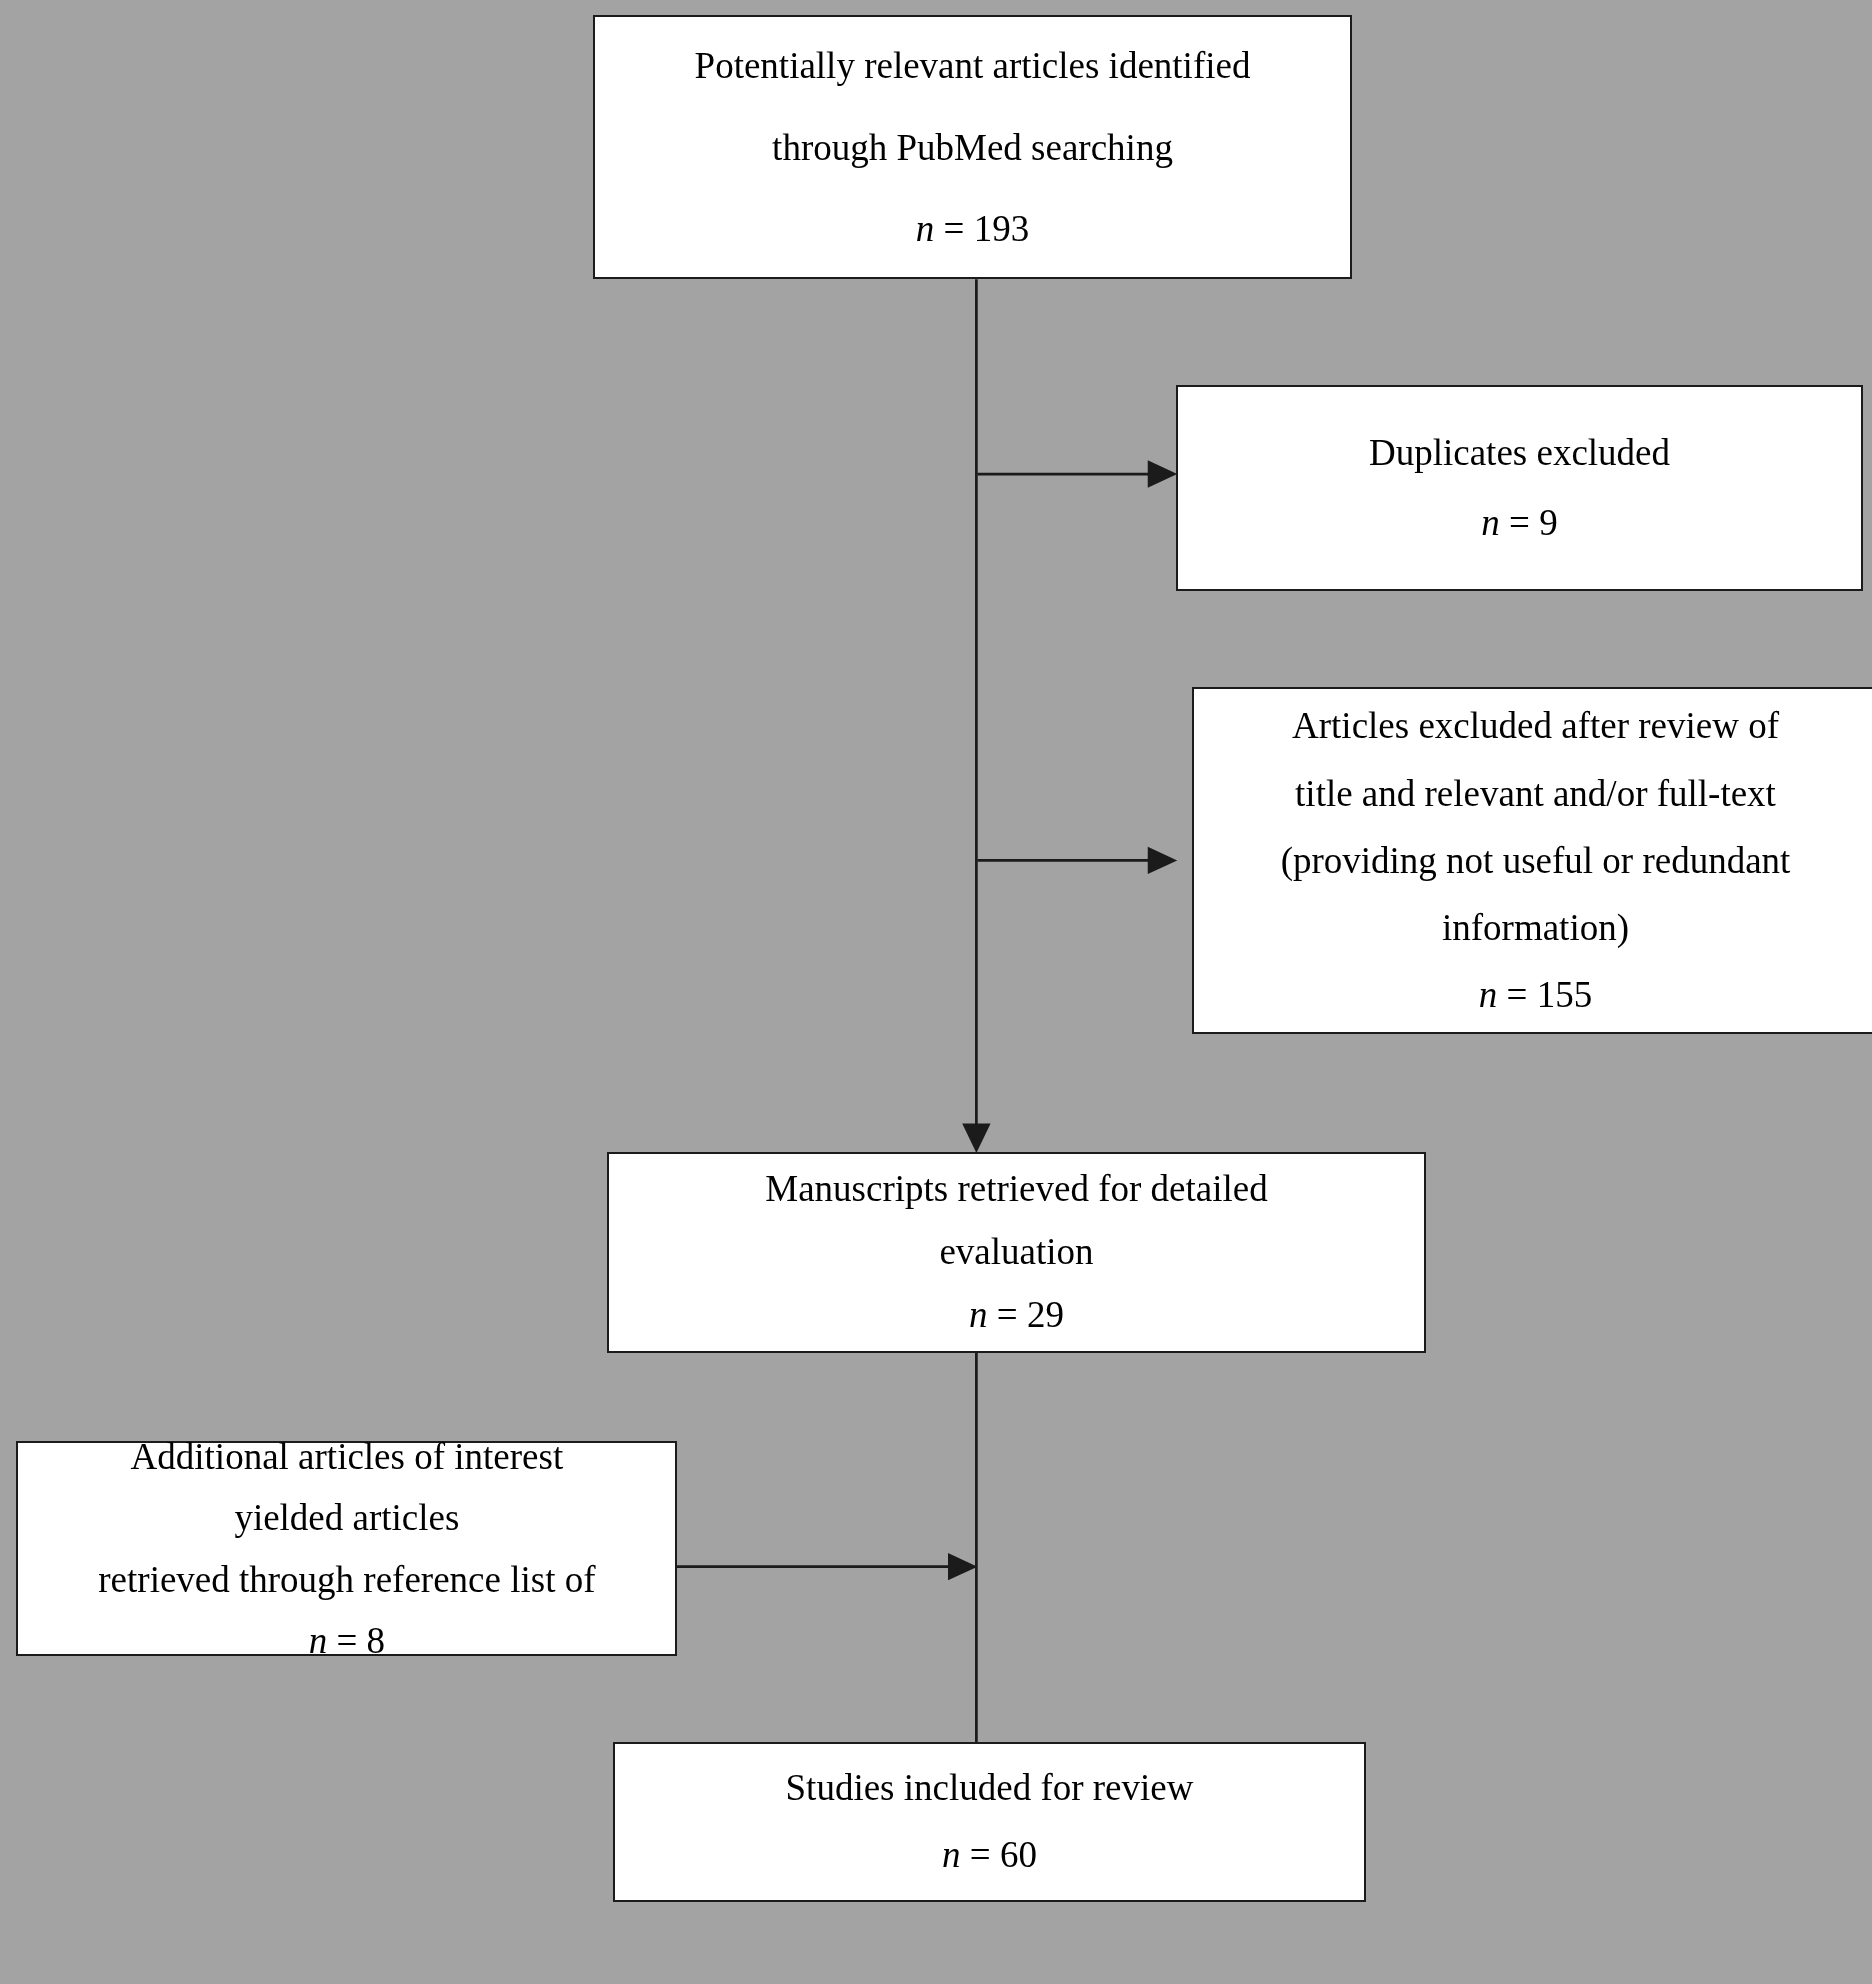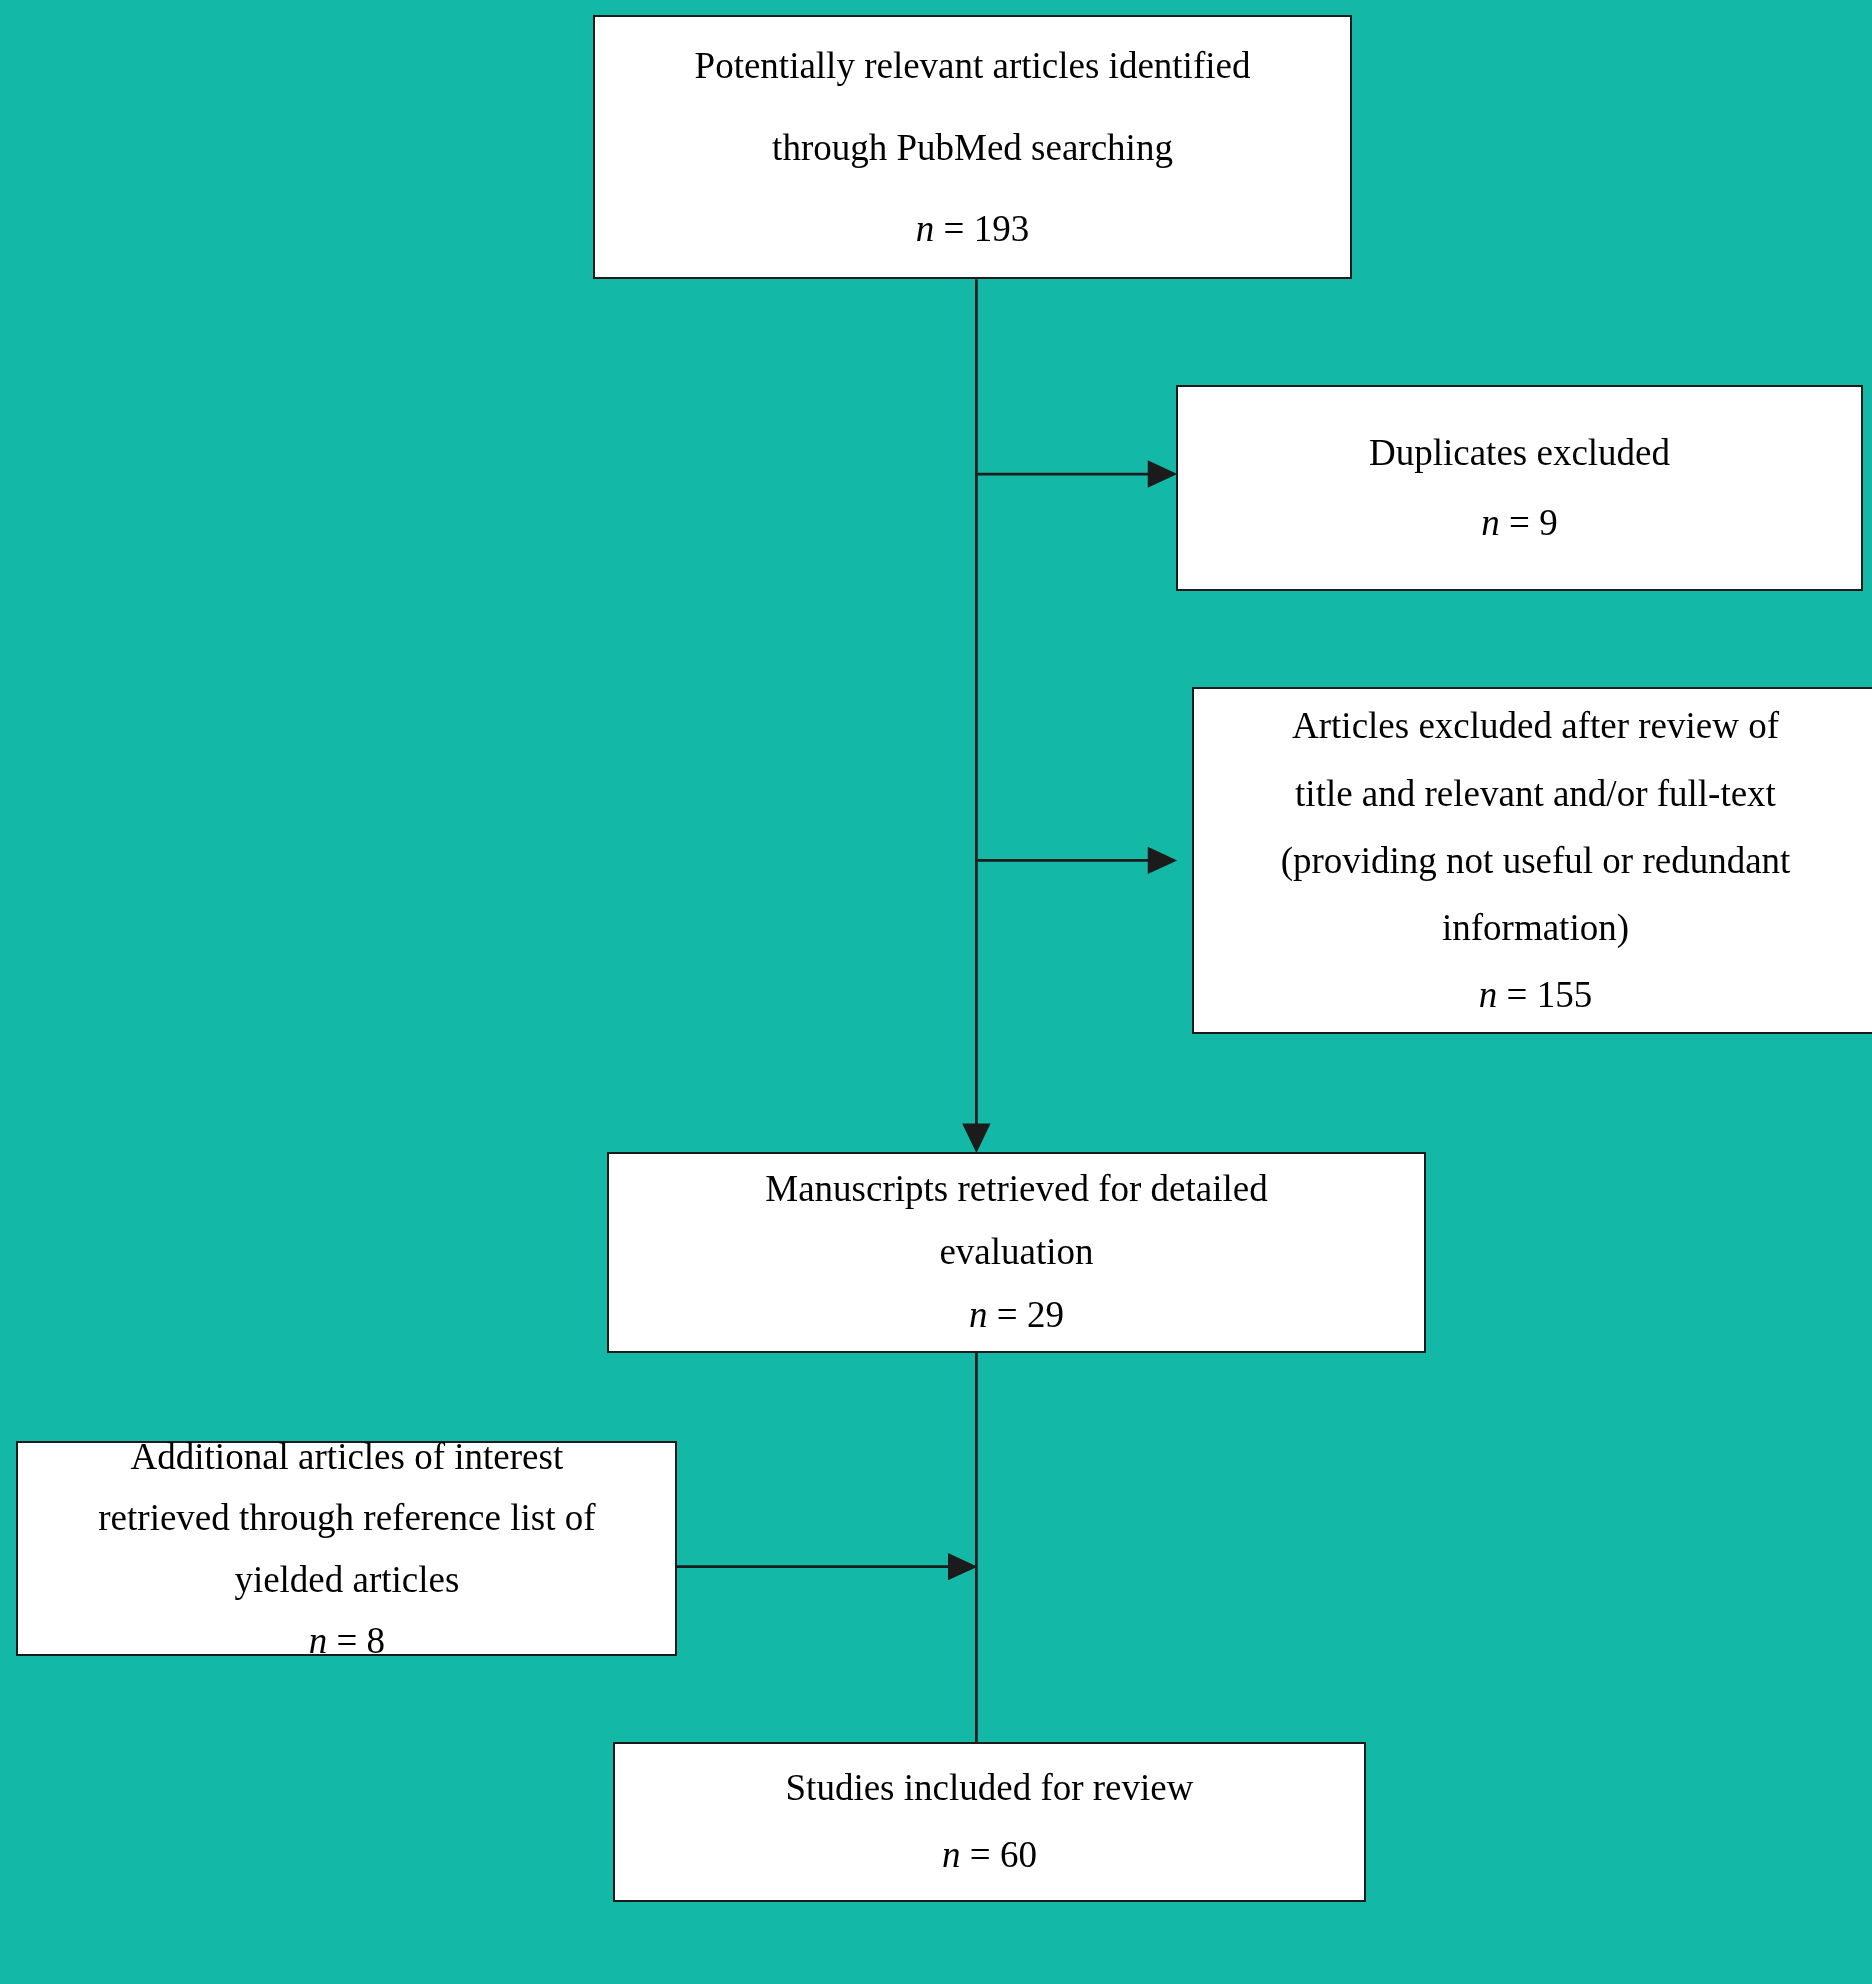--- a/index.html
+++ b/index.html
@@ -4,21 +4,21 @@
 <style>
   html, body {
     margin: 0;
     padding: 0;
     background: #ffffff;
   }
   .canvas {
     position: relative;
     width: 1872px;
     height: 1985px;
-    background: #14b8a6;
+    background: #a3a3a3;
     font-family: "Liberation Serif", "DejaVu Serif", serif;
     color: #000000;
   }
   .connectors {
     position: absolute;
     left: 0;
     top: 0;
     width: 1872px;
     height: 1985px;
     pointer-events: none;
@@ -109,22 +109,22 @@
     <div class="bline">Manuscripts retrieved for detailed</div>
     <div class="bline">evaluation</div>
     <div class="bline">
       <span class="nsym">n</span>
       <span>= 29</span>
     </div>
   </div>
 
   <div class="box" id="box-additional">
     <div class="bline">Additional articles of interest</div>
+    <div class="bline">yielded articles</div>
     <div class="bline">retrieved through reference list of</div>
-    <div class="bline">yielded articles</div>
     <div class="bline">
       <span class="nsym">n</span>
       <span>= 8</span>
     </div>
   </div>
 
   <div class="box" id="box-included">
     <div class="bline">Studies included for review</div>
     <div class="bline">
       <span class="nsym">n</span>

